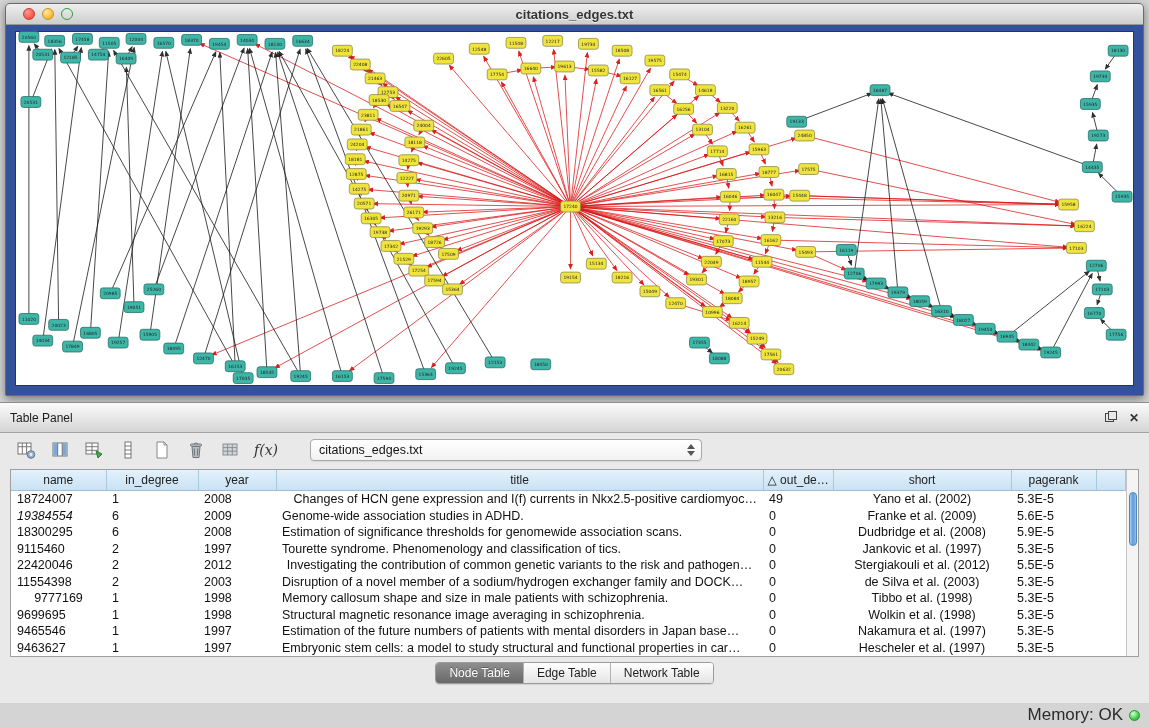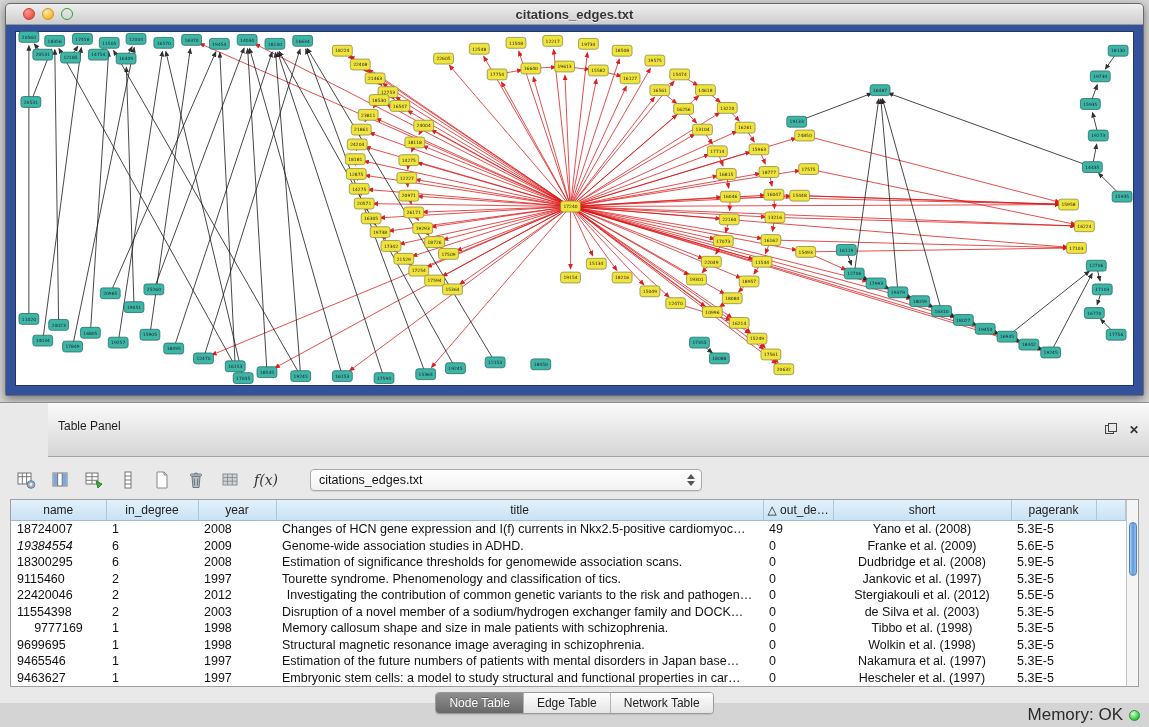--- a/index.html
+++ b/index.html
@@ -21,25 +21,25 @@
   .net-frame svg{display:block;width:100%;height:100%;background:#ffffff;box-shadow:inset 0 0 0 1px #22375f;}
   .edge-red{stroke:var(--edge-red,#dc1414);stroke-width:0.8;opacity:.95;}
   .edge-black{stroke:var(--edge-black,#1a1a1a);stroke-width:0.9;opacity:.9;}
   .node-y rect,rect.node-y{fill:var(--node-y,#f0e43c);stroke:#8c8c4a;stroke-width:0.8;}
   .node-t rect,rect.node-t{fill:var(--node-t,#3db6a8);stroke:#256f66;stroke-width:0.8;}
   .node-label{font-size:4.5px;fill:#222;text-anchor:middle;font-family:"DejaVu Sans",sans-serif;}
 
   
   .table-panel{position:absolute;left:0;top:402px;width:1149px;height:301px;background:#e9e9e9;border-top:1px solid #8e8e8e;box-sizing:border-box;}
   .panel-header{height:21px;background:linear-gradient(#fbfbfb,#d5d5d5);border-bottom:1px solid #a3a3a3;
-    display:flex;padding:16px 10px;margin-left:48px;}
+    display:flex;align-items:center;padding:4px 10px;}
   .panel-title{font-size:12px;color:#1c1c1c;}
   .panel-actions{margin-left:auto;display:flex;align-items:center;gap:12px;}
   .panel-actions .pa{font-size:12px;color:#333;cursor:default;line-height:1;}
-  .toolbar{display:flex;align-items:center;padding:10px 10px 2px 12px;gap:6px;}
+  .toolbar{display:flex;align-items:center;padding:4px 10px 2px 12px;gap:6px;}
   .icon-btn{width:28px;height:26px;display:flex;align-items:center;justify-content:center;background:transparent;border:none;padding:0;}
   .icon-btn svg{display:block;}
   .fx-btn{font-family:"DejaVu Serif",serif;font-style:italic;font-size:14px;color:#333;background:transparent;border:none;padding:0 4px;}
   .combo{margin-left:22px;width:392px;height:22px;background:linear-gradient(#ffffff,#f2f2f2);border:1px solid #a9a9a9;border-radius:4px;
     display:flex;align-items:center;padding:0 4px 0 8px;box-sizing:border-box;box-shadow:0 1px 1px rgba(0,0,0,.08);}
   .combo-text{flex:1;font-size:12.5px;color:#111;white-space:nowrap;overflow:hidden;}
   .combo-arrows{display:flex;flex-direction:column;gap:2px;align-items:center;padding-right:2px;}
   .arr-up{width:0;height:0;border-left:4px solid transparent;border-right:4px solid transparent;border-bottom:5px solid #555;}
   .arr-down{width:0;height:0;border-left:4px solid transparent;border-right:4px solid transparent;border-top:5px solid #555;}
 
@@ -985,23 +985,23 @@
               <th>short</th>
               <th>pagerank</th>
               <th></th>
             </tr>
           </thead>
         <tbody id="tbody">
             <tr>
               <td style="text-align: left;">18724007</td>
               <td style="text-align: left;">1</td>
               <td style="text-align: left;">2008</td>
-              <td style="text-align: left;">Changes of HCN gene expression and I(f) currents in Nkx2.5-positive cardiomyoc…</td>
+              <td style="text-align: right;">Changes of HCN gene expression and I(f) currents in Nkx2.5-positive cardiomyoc…</td>
               <td style="text-align: left;">49</td>
-              <td style="text-align: center;">Yano et al. (2008)</td>
+              <td style="text-align: center;">Yano et al. (2002)</td>
               <td style="text-align: left;">5.3E-5</td>
               <td></td>
             </tr>
             <tr>
               <td style="text-align: left; font-style: italic;">19384554</td>
               <td style="text-align: left;">6</td>
               <td style="text-align: left;">2009</td>
               <td style="text-align: left;">Genome-wide association studies in ADHD.</td>
               <td style="text-align: left;">0</td>
               <td style="text-align: center;">Franke et al. (2009)</td>

